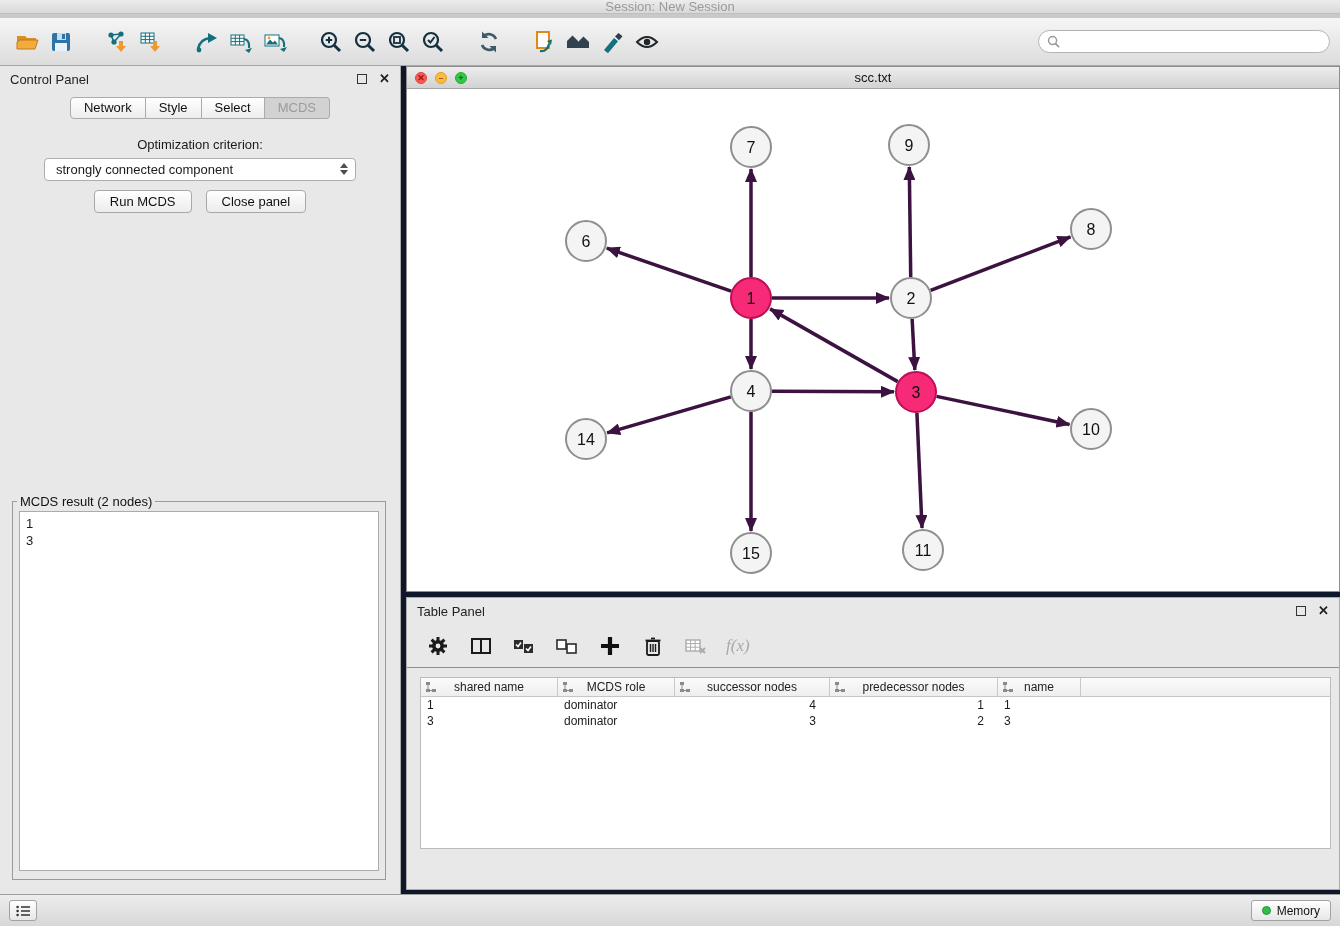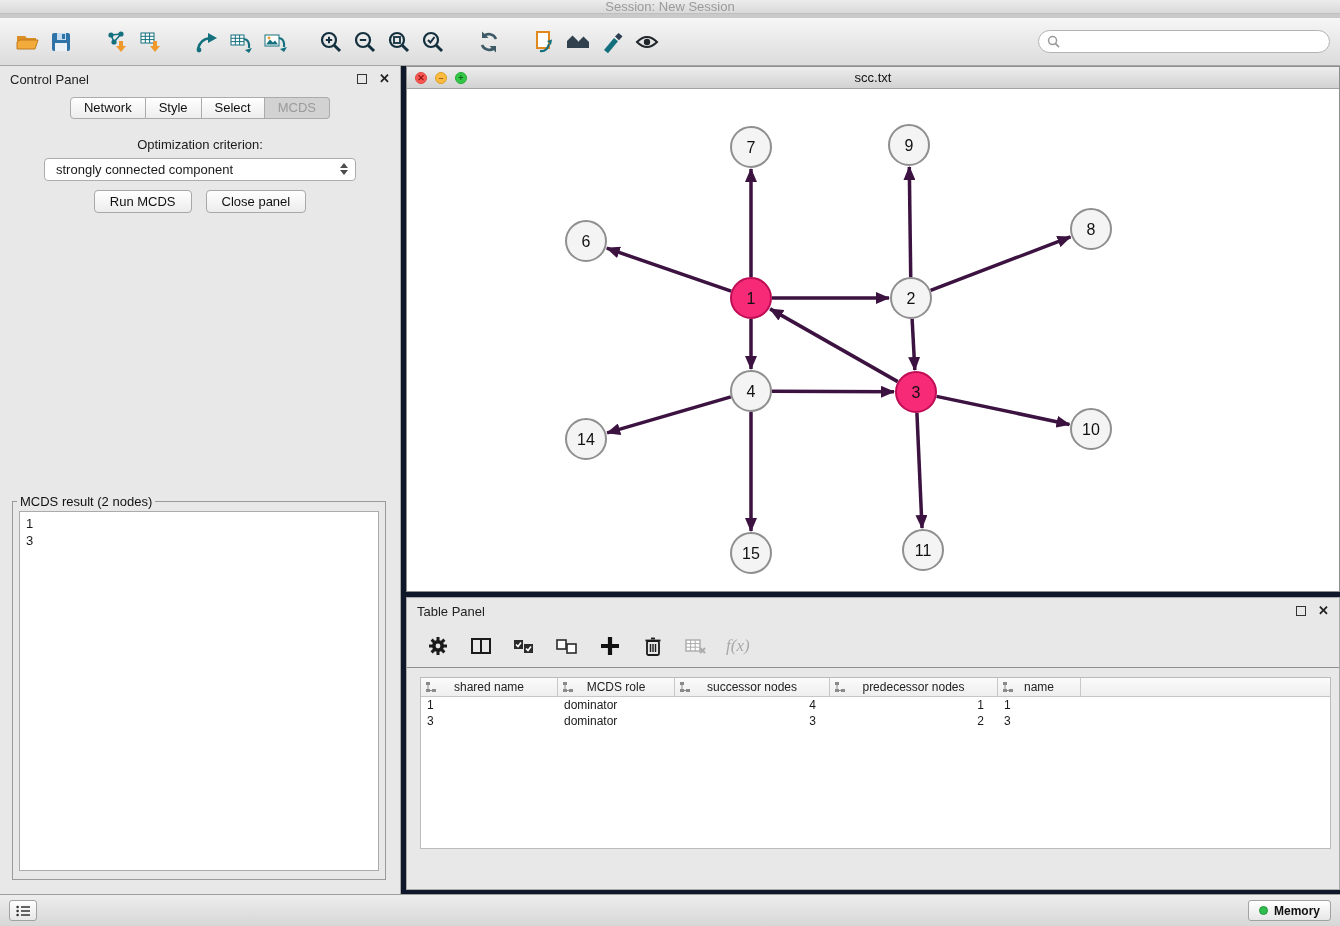--- a/index.html
+++ b/index.html
@@ -135,21 +135,21 @@
   .th .tree-ic { position:absolute; left:4px; top:3px; }
   .th-fill { flex:1; border-right:none; }
   .tr { display:flex; height:16px; align-items:center; cursor:default; }
   .td { font-size:12px; flex:none; padding-left:6px; white-space:nowrap; overflow:hidden; }
   .td.right { text-align:right; padding-right:14px; padding-left:0; }
   .tp-tabs { position:absolute; bottom:5px; left:0; right:0; display:flex; justify-content:center; }
   
   .statusbar {
     position:absolute; bottom:0; left:0; right:0; height:32px;
     background:linear-gradient(#EDEDED,#D7D7D7); border-top:1px solid #9E9E9E;
-    display:flex; align-items:center; padding:0 9px;font-weight:bold;
+    display:flex; align-items:center; padding:0 9px;
   }
   .sb-btn {
     width:28px; height:21px; background:linear-gradient(#FFFFFF,#E7E7E7);
     border:1px solid #A2A2A2; border-radius:3px;
     display:flex; align-items:center; justify-content:center; cursor:default;
   }
   .mem-btn {
     margin-left:auto; height:21px; padding:0 10px;
     background:linear-gradient(#FFFFFF,#E7E7E7); border:1px solid #A2A2A2; border-radius:3px;
     display:flex; align-items:center; gap:6px; font-size:12px; color:#111; cursor:default;

